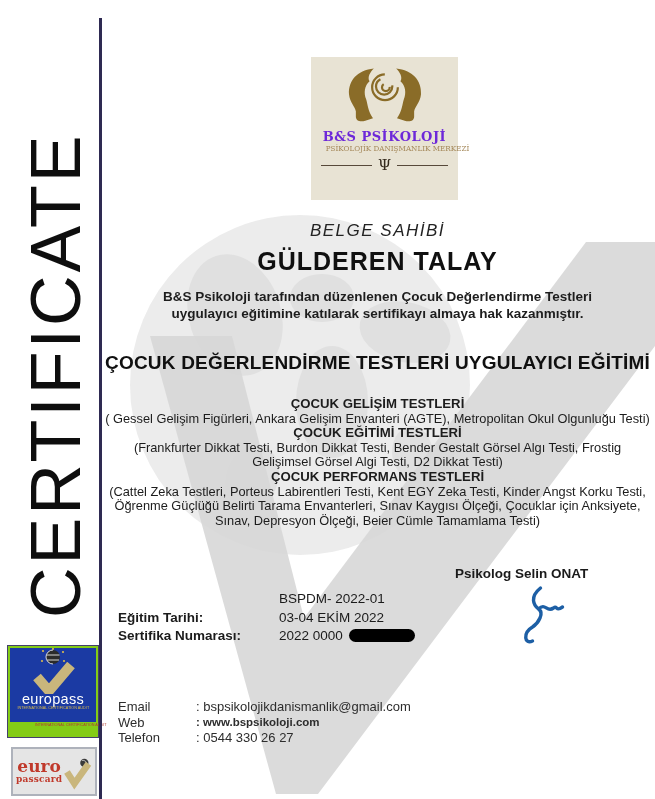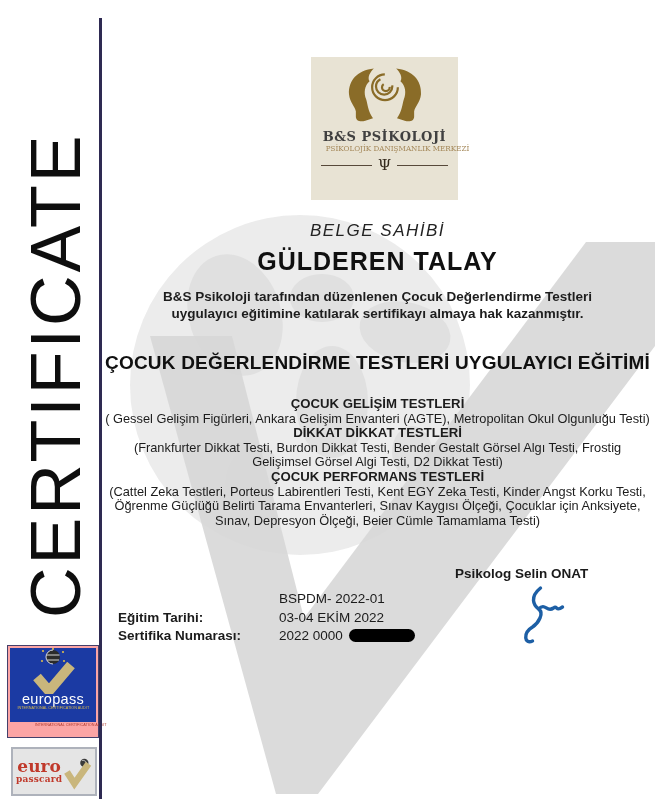--- a/index.html
+++ b/index.html
@@ -9,21 +9,21 @@
   .z{position:absolute;z-index:1;}
   .navy-line{position:absolute;left:99px;top:18px;width:3px;height:781px;background:#2e2a52;z-index:2;}
 
   
   .cert-word{position:absolute;left:16px;top:618px;transform-origin:0 0;transform:rotate(-90deg);
              font-size:70px;letter-spacing:3px;color:#0e0e0e;white-space:nowrap;z-index:2;font-weight:400;}
 
   
   .logo-box{left:311px;top:57px;width:147px;height:143px;background:#e8e3d4;text-align:center;}
   .logo-heads{margin-top:8px;}
-  .logo-title{font-family:"DejaVu Serif",serif;font-weight:bold;font-size:13px;color:#404040;letter-spacing:.5px;margin-top:0;}
+  .logo-title{font-family:"DejaVu Serif",serif;font-weight:bold;font-size:13px;color:#6d28d9;letter-spacing:.5px;margin-top:0;}
   .logo-sub{font-family:"DejaVu Serif",serif;font-size:9px;color:#a5895b;white-space:nowrap;transform:scale(.8);transform-origin:center top;margin-top:1px;}
   .logo-divider{display:flex;align-items:center;margin:3px 10px 0;}
   .logo-divider .line{flex:1;height:1px;background:#57493a;}
   .psi{font-family:"DejaVu Serif",serif;font-size:15px;color:#33291c;margin:0 6px;line-height:14px;}
 
   .cblock{position:absolute;left:105px;width:545px;text-align:center;z-index:1;}
   .belge{top:221px;font-style:italic;font-size:17px;letter-spacing:1.5px;color:#232323;}
   .holder-name{top:247px;font-size:25px;font-weight:bold;letter-spacing:1px;color:#101010;}
   .statement{top:288px;font-size:13.5px;font-weight:bold;line-height:1.28;padding:0 30px;box-sizing:border-box;color:#1d1d1d;}
   .training-title{top:352px;font-size:19px;font-weight:bold;letter-spacing:.2px;color:#101010;}
@@ -37,21 +37,21 @@
   .frow{display:flex;line-height:18.5px;gap:26px;}
   .flabel{width:135px;font-weight:bold;text-align:left;}
   .redact{display:inline-block;width:66px;height:13px;background:#000;border-radius:7px;margin-left:6px;vertical-align:-2px;}
 
   .contact{left:118px;top:699px;font-size:13px;color:#2d2d2d;line-height:15.5px;}
   .crow{display:flex;}
   .clabel{width:78px;text-align:left;}
   .cvalue-web{font-size:11.5px;font-weight:bold;line-height:15.5px;}
 
   
-  .europass{left:7px;top:645px;width:92px;height:93px;background:#fca5a5;border:1px solid #44406b;
+  .europass{left:7px;top:645px;width:92px;height:93px;background:#84cc16;border:1px solid #44406b;
             padding:2px;box-sizing:border-box;text-align:center;}
   .ep-inner{width:100%;height:74px;background:#1b3aa3;display:flex;flex-direction:column;align-items:center;}
   .ep-name{color:#ffffff;font-size:14.5px;margin-top:-3px;letter-spacing:.3px;}
   .tinytext{font-size:9px;white-space:nowrap;transform:scale(.42);transform-origin:center top;}
   .ep-strip{color:#d9b94e;margin-top:-1px;}
   .ep-tag{color:#b03a2e;margin-top:1px;}
 
   
   .passcard{left:11px;top:747px;width:86px;height:49px;background:#e5e5e5;border:2px solid #aeb2bb;
             box-sizing:border-box;display:flex;align-items:center;padding:1px 3px;}
@@ -102,21 +102,21 @@
   </div>
 
   <div class="cblock belge">BELGE SAHİBİ</div>
   <div class="cblock holder-name">GÜLDEREN TALAY</div>
   <div class="cblock statement">B&amp;S Psikoloji tarafından düzenlenen Çocuk Değerlendirme Testleri uygulayıcı eğitimine katılarak sertifikayı almaya hak kazanmıştır.</div>
 
   <div class="cblock training-title">ÇOCUK DEĞERLENDİRME TESTLERİ UYGULAYICI EĞİTİMİ</div>
   <div class="cblock test-list">
     <div class="sec-head">ÇOCUK GELİŞİM TESTLERİ</div>
     <div class="sec-body">( Gessel Gelişim Figürleri, Ankara Gelişim Envanteri (AGTE), Metropolitan Okul Olgunluğu Testi)</div>
-    <div class="sec-head">DİKKAT DİKKAT TESTLERİ</div>
+    <div class="sec-head">ÇOCUK EĞİTİMİ TESTLERİ</div>
     <div class="sec-body">(Frankfurter Dikkat Testi, Burdon Dikkat Testi, Bender Gestalt Görsel Algı Testi, Frostig Gelişimsel Görsel Algi Testi, D2 Dikkat Testi)</div>
     <div class="sec-head">ÇOCUK PERFORMANS TESTLERİ</div>
     <div class="sec-body">(Cattel Zeka Testleri, Porteus Labirentleri Testi, Kent EGY Zeka Testi, Kinder Angst Korku Testi, Öğrenme Güçlüğü Belirti Tarama Envanterleri, Sınav Kaygısı Ölçeği, Çocuklar için Anksiyete, Sınav, Depresyon Ölçeği, Beier Cümle Tamamlama Testi)</div>
   </div>
 
   <div class="z signer">Psikolog Selin ONAT</div>
   <svg class="z sig" width="75" height="66" viewBox="0 0 70 66" aria-hidden="true">
     <path d="M33,6 C22,15 26,23 31,27 C37,31 31,41 25,45 C15,51 17,63 25,59 M31,27 C38,20 39,31 46,26 C50,23 48,30 55,25" fill="none" stroke="#1d5fa5" stroke-width="3.4" stroke-linecap="round" stroke-linejoin="round"></path>
   </svg>
 
@@ -128,20 +128,34 @@
     <div class="frow">
       <span class="flabel">Eğitim Tarihi:</span>
       <span class="fvalue">03-04 EKİM 2022</span>
     </div>
     <div class="frow">
       <span class="flabel">Sertifika Numarası:</span>
       <span class="fvalue"><span>2022 0000</span><span class="redact"></span></span>
     </div>
   </div>
 
+  <div class="z contact">
+    <div class="crow">
+      <span class="clabel">Email</span>
+      <span class="cvalue">: bspsikolojikdanismanlik@gmail.com</span>
+    </div>
+    <div class="crow">
+      <span class="clabel">Web</span>
+      <span class="cvalue cvalue-web">: www.bspsikoloji.com</span>
+    </div>
+    <div class="crow">
+      <span class="clabel">Telefon</span>
+      <span class="cvalue">: 0544 330 26 27</span>
+    </div>
+  </div>
 
   <div class="z europass">
     <div class="ep-inner">
       <svg width="26" height="18" viewBox="0 0 26 18" aria-hidden="true">
         <circle cx="13" cy="9" r="7" fill="#2b2b2b"></circle>
         <path d="M13,2 A7,7 0 0 0 13,16 M6.5,7 H19.5 M7,12 H19" stroke="#e9e9e9" stroke-width="0.9" fill="none"></path>
         <circle cx="3" cy="3" r="1.1" fill="#d9b94e"></circle>
           <circle cx="23" cy="4" r="1.1" fill="#d9b94e"></circle>
         <circle cx="2" cy="13" r="1.1" fill="#d9b94e"></circle>
           <circle cx="24" cy="13" r="1.1" fill="#d9b94e"></circle>

